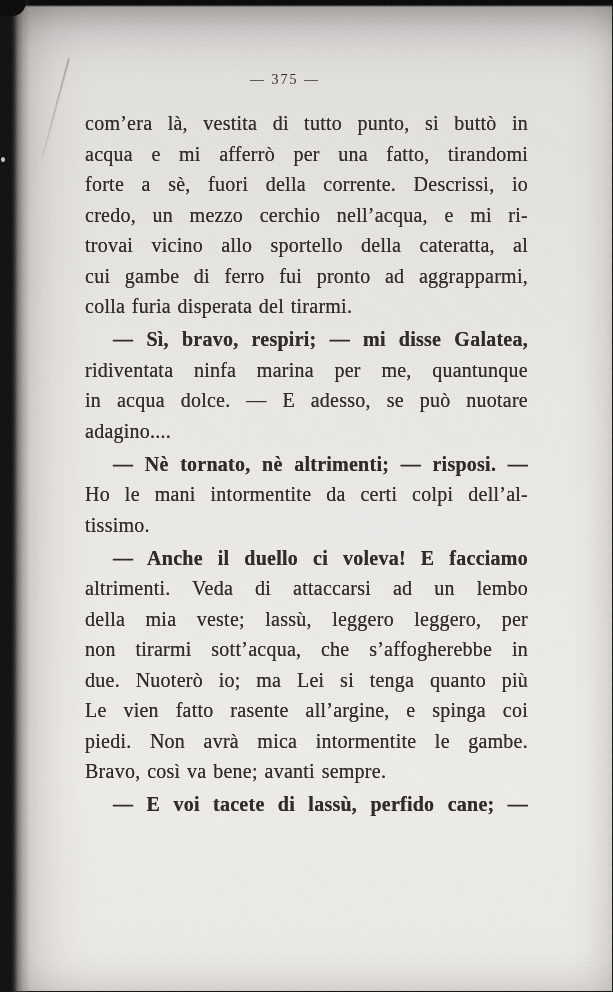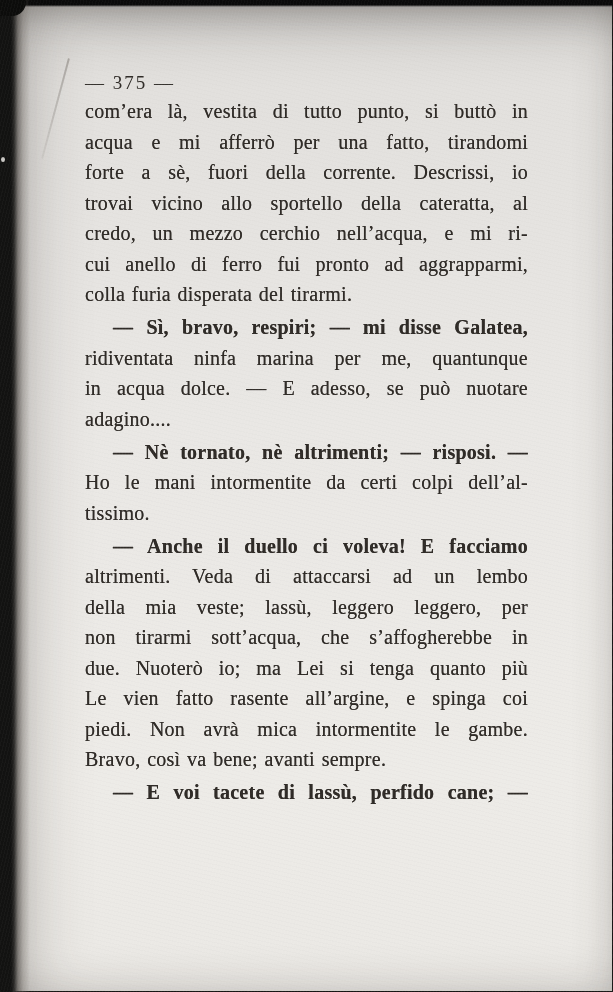--- a/index.html
+++ b/index.html
@@ -44,25 +44,26 @@
     background:rgba(235,233,229,.85);
   }
   .crease{
     position:absolute;left:68px;top:58px;width:2px;height:104px;
     transform:rotate(15deg);transform-origin:top left;
     background:linear-gradient(180deg, rgba(110,104,98,.45), rgba(130,124,118,.12));
     border-radius:2px;
   }
   .header{
     position:absolute;left:85px;top:72px;width:400px;
-    font-size:19px;letter-spacing:2px;
+    text-align:center;
+    font-size:14px;letter-spacing:2px;
     color:var(--ink,#2e2a26);
   }
   .textblock{
-    position:absolute;left:85px;top:96px;width:443px;
+    position:absolute;left:85px;top:108px;width:443px;
     font-size:20px;line-height:30.5px;letter-spacing:.25px;word-spacing:1.5px;
     color:var(--ink,#2e2a26);
     text-shadow:0 0 .6px rgba(46,42,38,.75);
   }
   .paragraph{margin:0 0 2.5px 0;}
   .paragraph.indent .line:first-child{text-indent:28px;font-weight:bold;}
   .line{text-align:justify;text-align-last:justify;white-space:normal;}
   .line.last{text-align-last:left;}
 </style>
 </head>
@@ -73,23 +74,23 @@
   <div class="edge-left"></div>
   <div class="corner-blot"></div>
   <div class="speck"></div>
   <div class="crease"></div>
   <div class="header">— 375 —</div>
   <div class="textblock">
       <div class="paragraph">
         <div class="line">com’era là, vestita di tutto punto, si buttò in</div>
         <div class="line">acqua e mi afferrò per una fatto, tirandomi</div>
         <div class="line">forte a sè, fuori della corrente. Descrissi, io</div>
+        <div class="line">credo, un mezzo cerchio nell’acqua, e mi ri-</div>
         <div class="line">trovai vicino allo sportello della cateratta, al</div>
-        <div class="line">credo, un mezzo cerchio nell’acqua, e mi ri-</div>
-        <div class="line">cui anello di ferro fui pronto ad aggrapparmi,</div>
+        <div class="line">cui gambe di ferro fui pronto ad aggrapparmi,</div>
         <div class="line last">colla furia disperata del tirarmi.</div>
       </div>
       <div class="paragraph indent">
         <div class="line">— Sì, bravo, respiri; — mi disse Galatea,</div>
         <div class="line">ridiventata ninfa marina per me, quantunque</div>
         <div class="line">in acqua dolce. — E adesso, se può nuotare</div>
         <div class="line last">adagino....</div>
       </div>
       <div class="paragraph indent">
         <div class="line">— Nè tornato, nè altrimenti; — risposi. —</div>

